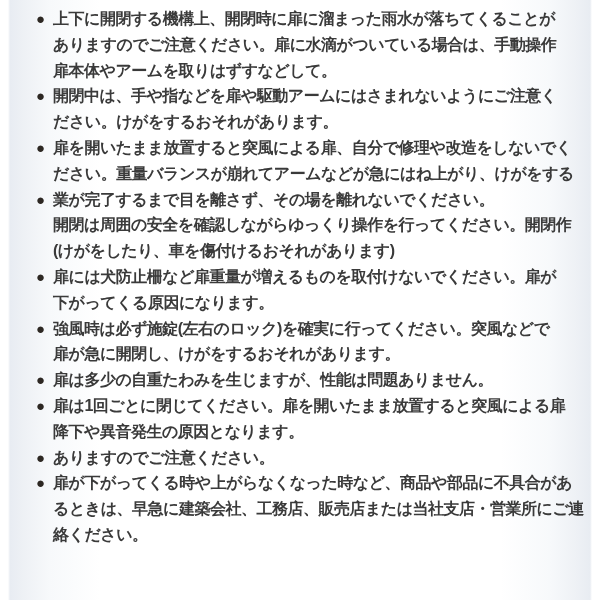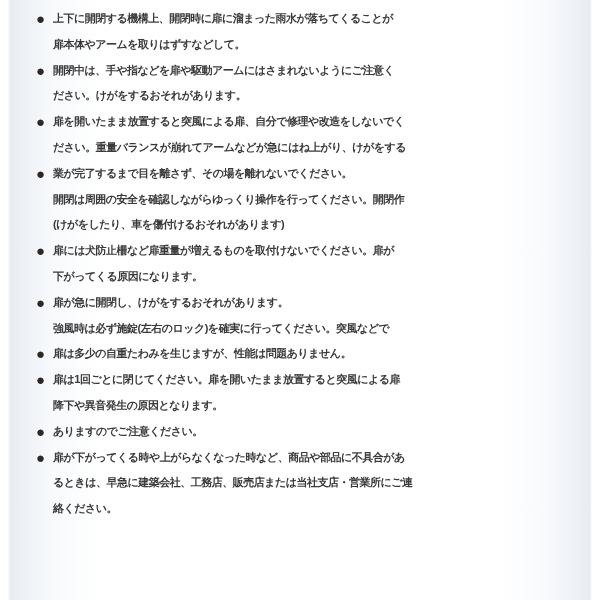--- a/index.html
+++ b/index.html
@@ -41,35 +41,36 @@
     left: 0;
     top: 0;
     line-height: 25.8px;
     font-size: 15px;
     color: #2d2823;
   }
   .line {
     white-space: nowrap;
     line-height: 25.8px;
     height: 25.8px;
-    font-size: 11px;
+    font-size: 16px;
     font-weight: 700;
     letter-spacing: -0.5px;
     color: #3a3a3a;
   }
 </style>
 </head>
 <body>
 
 <div class="page">
   <div class="content" id="notice-list">
       <div class="item">
         <span class="bullet">●</span>
         <div class="lines">
           <div class="line">上下に開閉する機構上、開閉時に扉に溜まった雨水が落ちてくることが</div>
+          <div class="line">ありますのでご注意ください。扉に水滴がついている場合は、手動操作</div>
           <div class="line">扉本体やアームを取りはずすなどして。</div>
         </div>
       </div>
       <div class="item">
         <span class="bullet">●</span>
         <div class="lines">
           <div class="line">開閉中は、手や指などを扉や駆動アームにはさまれないようにご注意く</div>
           <div class="line">ださい。けがをするおそれがあります。</div>
         </div>
       </div>
@@ -91,22 +92,22 @@
       <div class="item">
         <span class="bullet">●</span>
         <div class="lines">
           <div class="line">扉には犬防止柵など扉重量が増えるものを取付けないでください。扉が</div>
           <div class="line">下がってくる原因になります。</div>
         </div>
       </div>
       <div class="item">
         <span class="bullet">●</span>
         <div class="lines">
+          <div class="line">強風時は必ず施錠(左右のロック)を確実に行ってください。突風などで</div>
           <div class="line">扉が急に開閉し、けがをするおそれがあります。</div>
-          <div class="line">強風時は必ず施錠(左右のロック)を確実に行ってください。突風などで</div>
         </div>
       </div>
       <div class="item">
         <span class="bullet">●</span>
         <div class="lines">
           <div class="line">扉は多少の自重たわみを生じますが、性能は問題ありません。</div>
         </div>
       </div>
       <div class="item">
         <span class="bullet">●</span>

